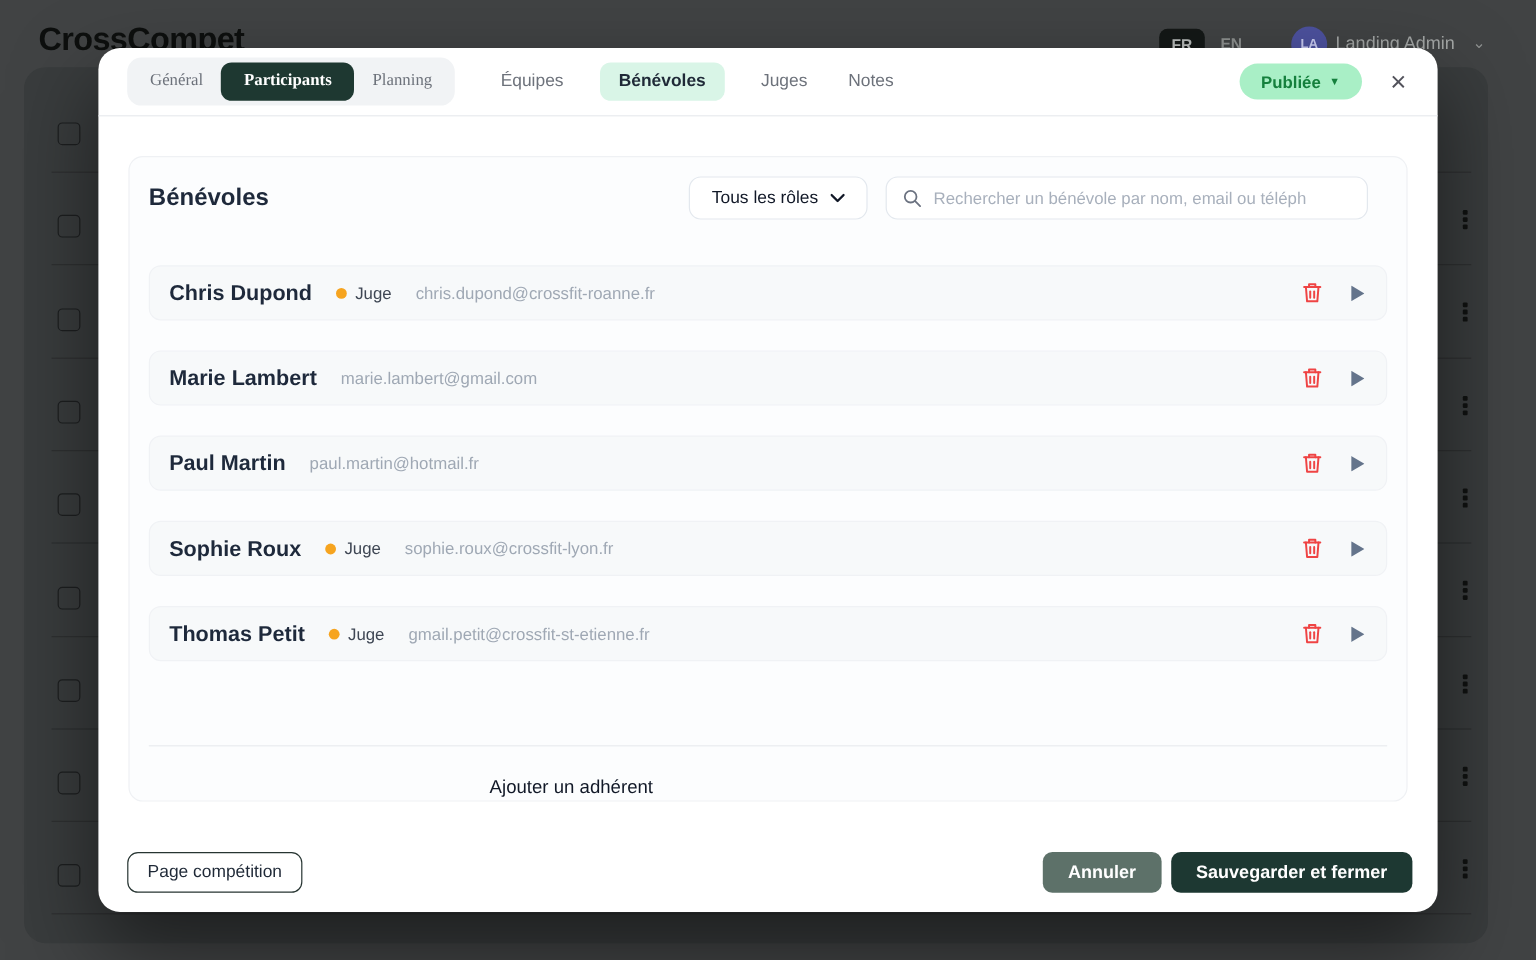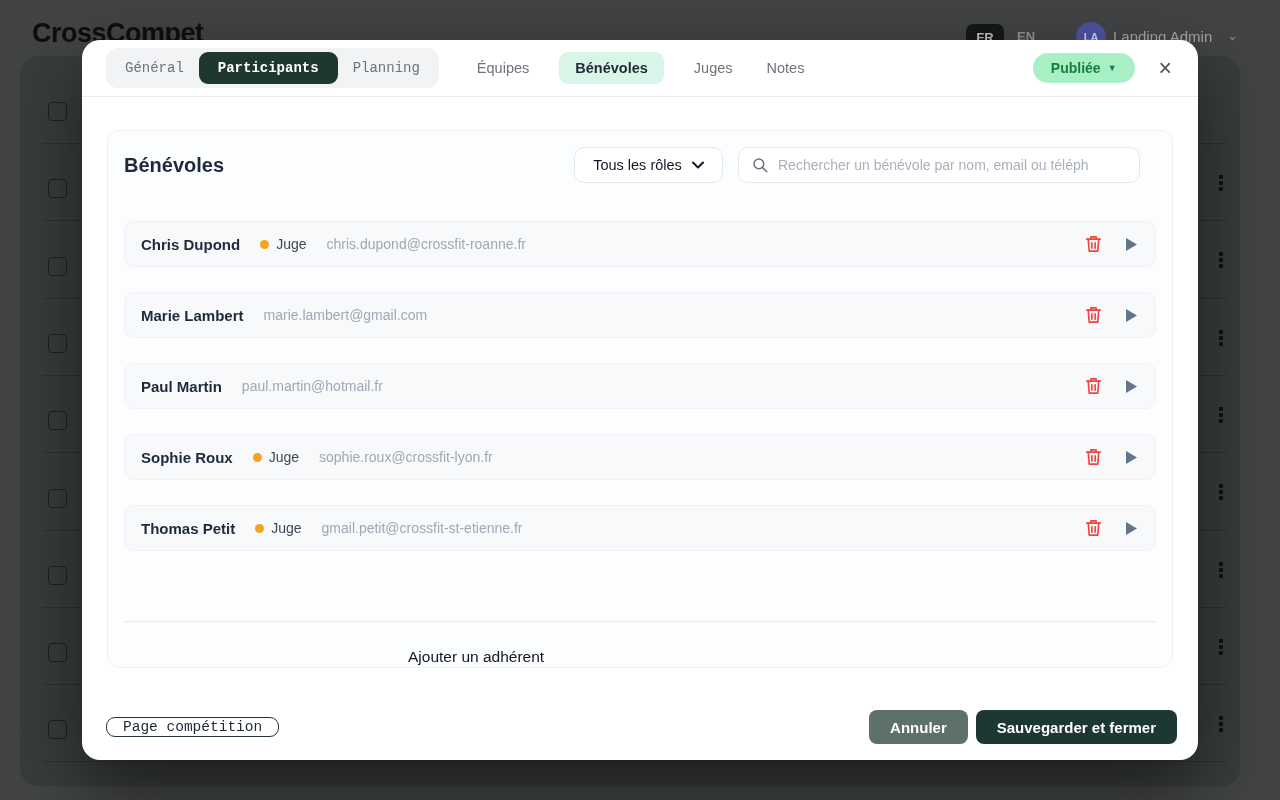--- a/index.html
+++ b/index.html
@@ -33,21 +33,21 @@
   
   .modal { position:absolute; left:82px; top:40px; width:1116px; height:720px;
            background:#ffffff; border-radius:18px; box-shadow:0 30px 70px rgba(0,0,0,.5); }
   .modal-header { position:absolute; left:0; right:0; top:0; height:57px;
            display:flex; align-items:center; padding:0 22px 0 24px;
            border-bottom:1px solid #e8eaee; }
   .tab-group { display:inline-flex; align-items:center; background:#f1f3f5;
            border-radius:12px; padding:4px; height:40px; }
   .tab-group button { border:0; background:transparent; height:32px; padding:0 15px;
            font-size:14px; color:#6d727b; border-radius:9px; cursor:pointer;
-           font-family:Liberation Mono, monospace; }
+           font-family:Liberation Serif, serif; }
   .tab-group button.active { background:#1e3831; color:#fff; font-weight:700; padding:0 19px; }
   .section-tabs { display:inline-flex; align-items:flex-end; gap:26px; margin-left:34px; }
   .section-tabs button { border:0; background:transparent; font-size:14.5px; color:#6d727b;
            padding:8px 4px; cursor:pointer; font-family:inherit; border-radius:9px; }
   .section-tabs button.active { background:#d9f5e7; color:#1f2937; font-weight:600; padding:8px 16px; }
   .status-badge { margin-left:auto; background:#a9efc6; color:#15803d; font-size:14px;
            font-weight:600; border:0; border-radius:999px; padding:7px 18px; cursor:pointer;
            display:inline-flex; align-items:center; gap:7px; font-family:inherit; }
   .status-badge .caret { font-size:9px; }
   .close-btn { margin-left:20px; border:0; background:transparent; color:#52525b;
@@ -62,36 +62,36 @@
            justify-content:center; gap:10px; font-size:14.5px; color:#111827; cursor:pointer; }
   .searchbox { margin-left:15px; width:402px; height:36px; background:#fff;
            border:1px solid #e3e8ee; border-radius:10px; display:flex; align-items:center;
            padding:0 12px; gap:9px;justify-content:space-between; }
   .searchbox input { border:0; outline:0; flex:1; font-size:14px; color:#374151;
            font-family:inherit; background:transparent; }
   .searchbox input::placeholder { color:#a8b0bc; }
   .rows { padding:0 16px; margin-top:38px; }
   .vol-row { height:46px; background:#f7f9fa; border:1px solid #f0f2f5; border-radius:10px;
            margin-bottom:25px; display:flex; align-items:center; padding:0 16px; }
-  .vol-name { font-size:15px; font-weight:600; color:#1e293b; }
+  .vol-name { font-size:18px; font-weight:600; color:#1e293b; }
   .vol-role { display:inline-flex; align-items:center; gap:7px; margin-left:20px; }
   .vol-role .dot { width:9px; height:9px; border-radius:50%; background:#f6a41f; display:inline-block; }
   .vol-role .role-label { font-size:14px; color:#3f4754; }
   .vol-email { margin-left:20px; font-size:14px; color:#9fa8b4; }
   .row-actions { margin-left:auto; display:flex; align-items:center; gap:20px; }
   .icon-btn { border:0; background:transparent; cursor:pointer; padding:2px; display:flex;
            align-items:center; justify-content:center; }
   .panel-divider { height:1px; background:#e9ecef; margin:70px 16px 0 16px; }
   .add-member { display:block; margin:26px 0 0 300px; border:0; background:transparent;
            font-size:15.5px; font-weight:500; color:#111827; cursor:pointer; font-family:inherit; }
   
   .modal-footer { position:absolute; left:24px; right:21px; top:670px; height:34px;
            display:flex; align-items:center; }
-  .page-comp-btn { height:20px; padding:0 16px; background:#fff; border:1.5px solid #273532;
-           border-radius:9px; font-size:14.5px; color:#1f2937; cursor:pointer; font-family:Liberation Mono, monospace; }
+  .page-comp-btn { height:34px; padding:0 16px; background:#fff; border:1.5px solid #273532;
+           border-radius:9px; font-size:14.5px; color:#1f2937; cursor:pointer; font-family:Liberation Sans, sans-serif; }
   .footer-spacer { flex:1; }
   .btn { height:34px; border:0; border-radius:8px; color:#fff; font-size:15px; font-weight:700;
            cursor:pointer; font-family:inherit; }
   .btn-cancel { background:#5d7169; padding:0 21px; }
   .btn-save { background:#1d3832; padding:0 21px; margin-left:12px; }
   .btn-save-close { background:#1d3832; padding:0 21px; margin-left:8px; }
 </style>
 </head>
 <body>
 

